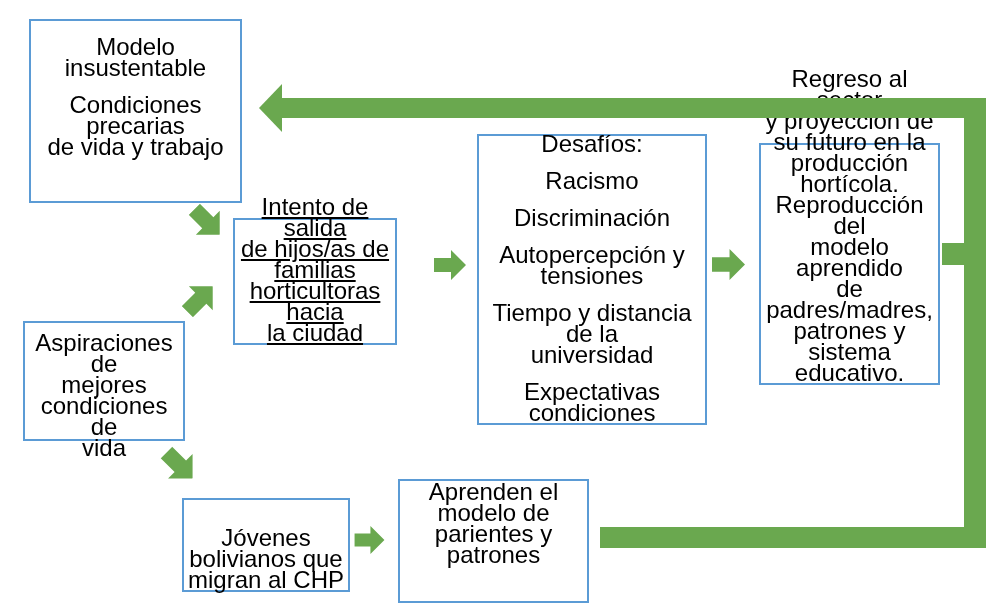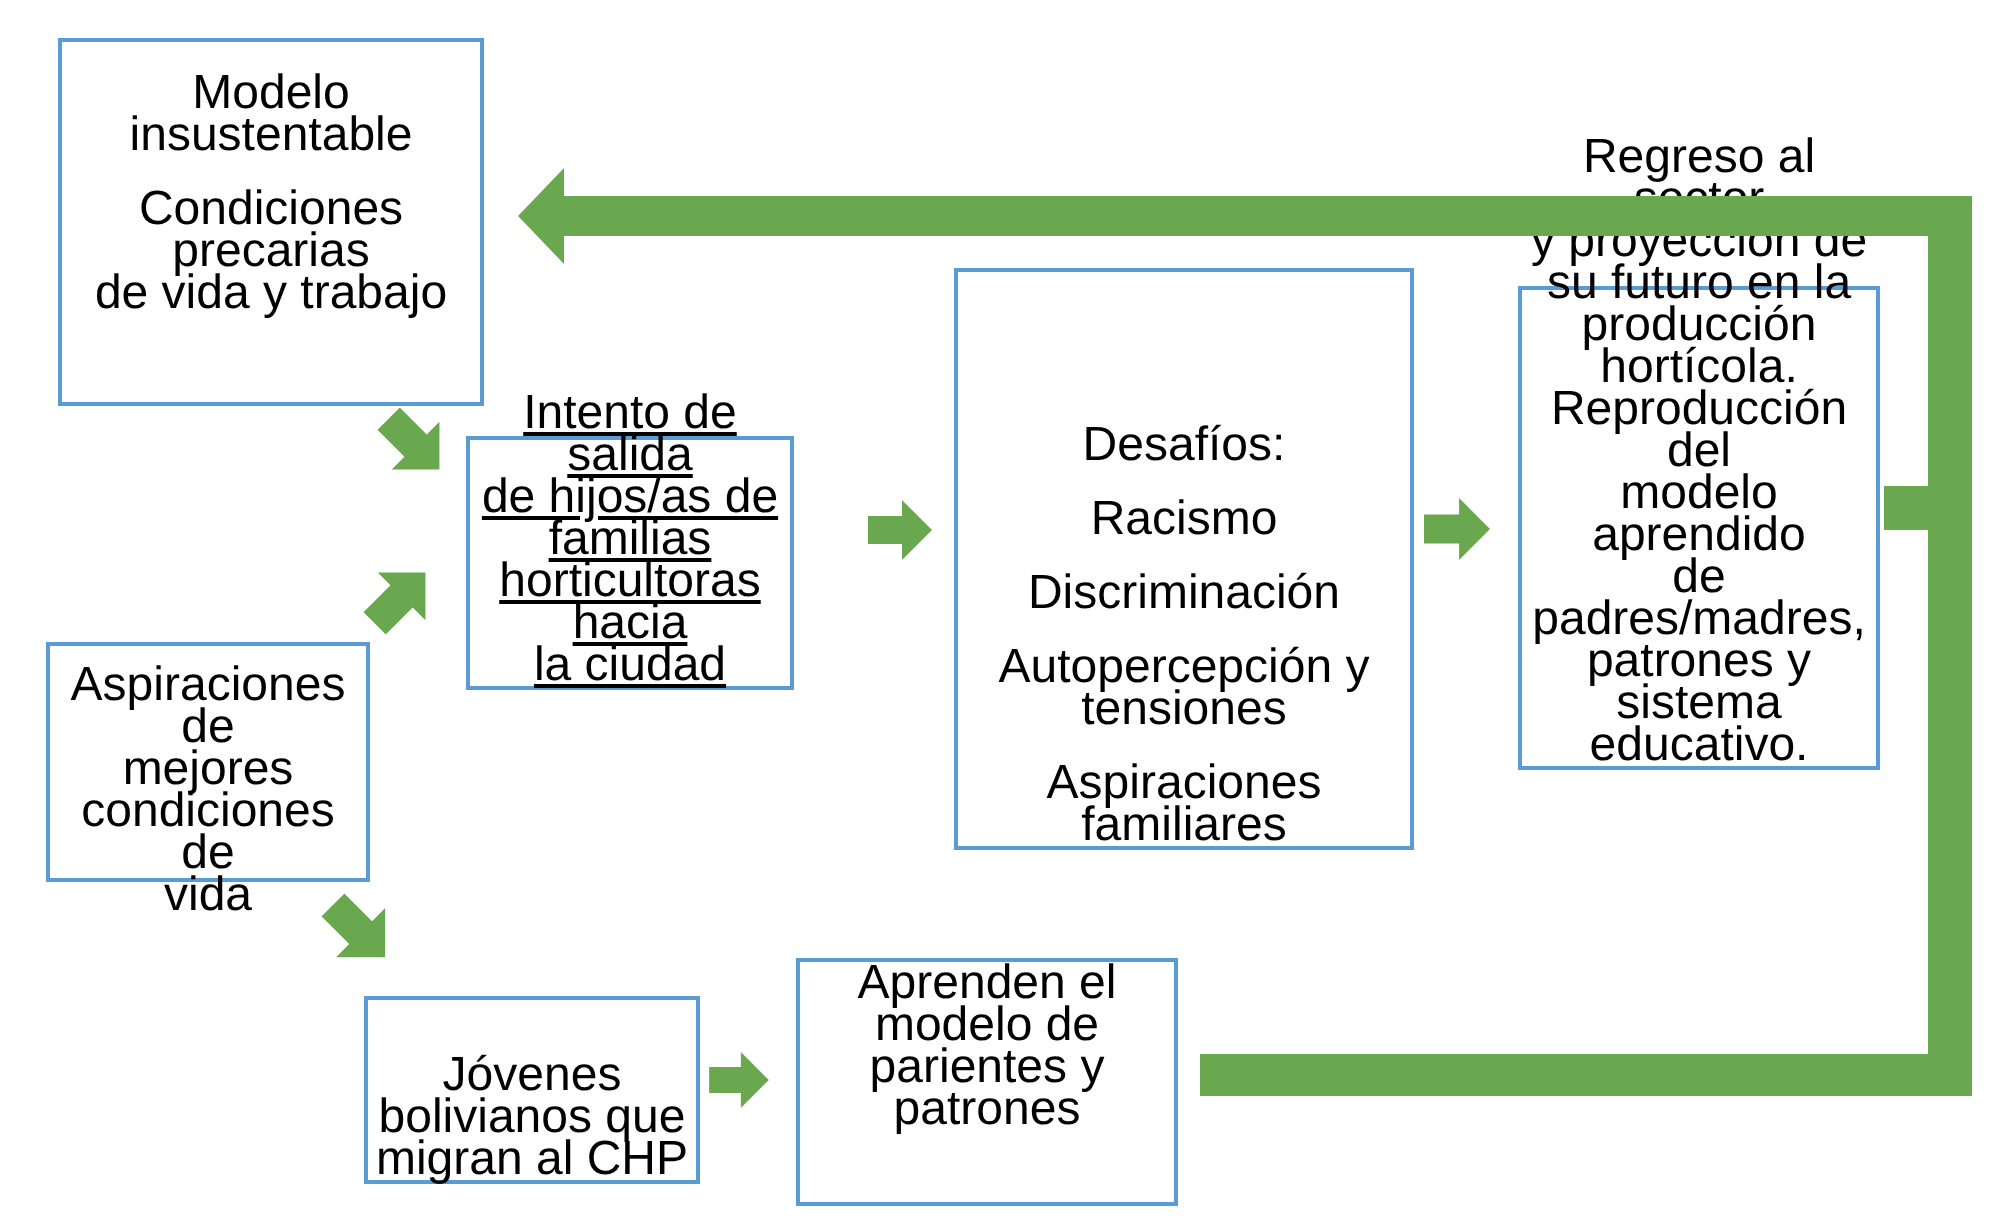--- a/index.html
+++ b/index.html
@@ -69,21 +69,23 @@
 horticultoras hacia
 la ciudad</div>
   </div>
 
   <div class="box v-center" style="left:477px; top:134px; width:230px; height:291px;">
     <p class="para">Desafíos:</p>
     <p class="para">Racismo</p>
     <p class="para">Discriminación</p>
     <p class="para">Autopercepción y
 tensiones</p>
-    <p class="para">Aspiraciones familiares</p>
+    <p class="para">Tiempo y distancia de la
+universidad</p>
+    <p class="para">Expectativas condiciones</p>
   </div>
 
   <div class="box v-center" style="left:759px; top:143px; width:181px; height:242px;">
     <div class="single">Regreso al sector
 y proyección de
 su futuro en la
 producción
 hortícola.
 Reproducción del
 modelo aprendido

